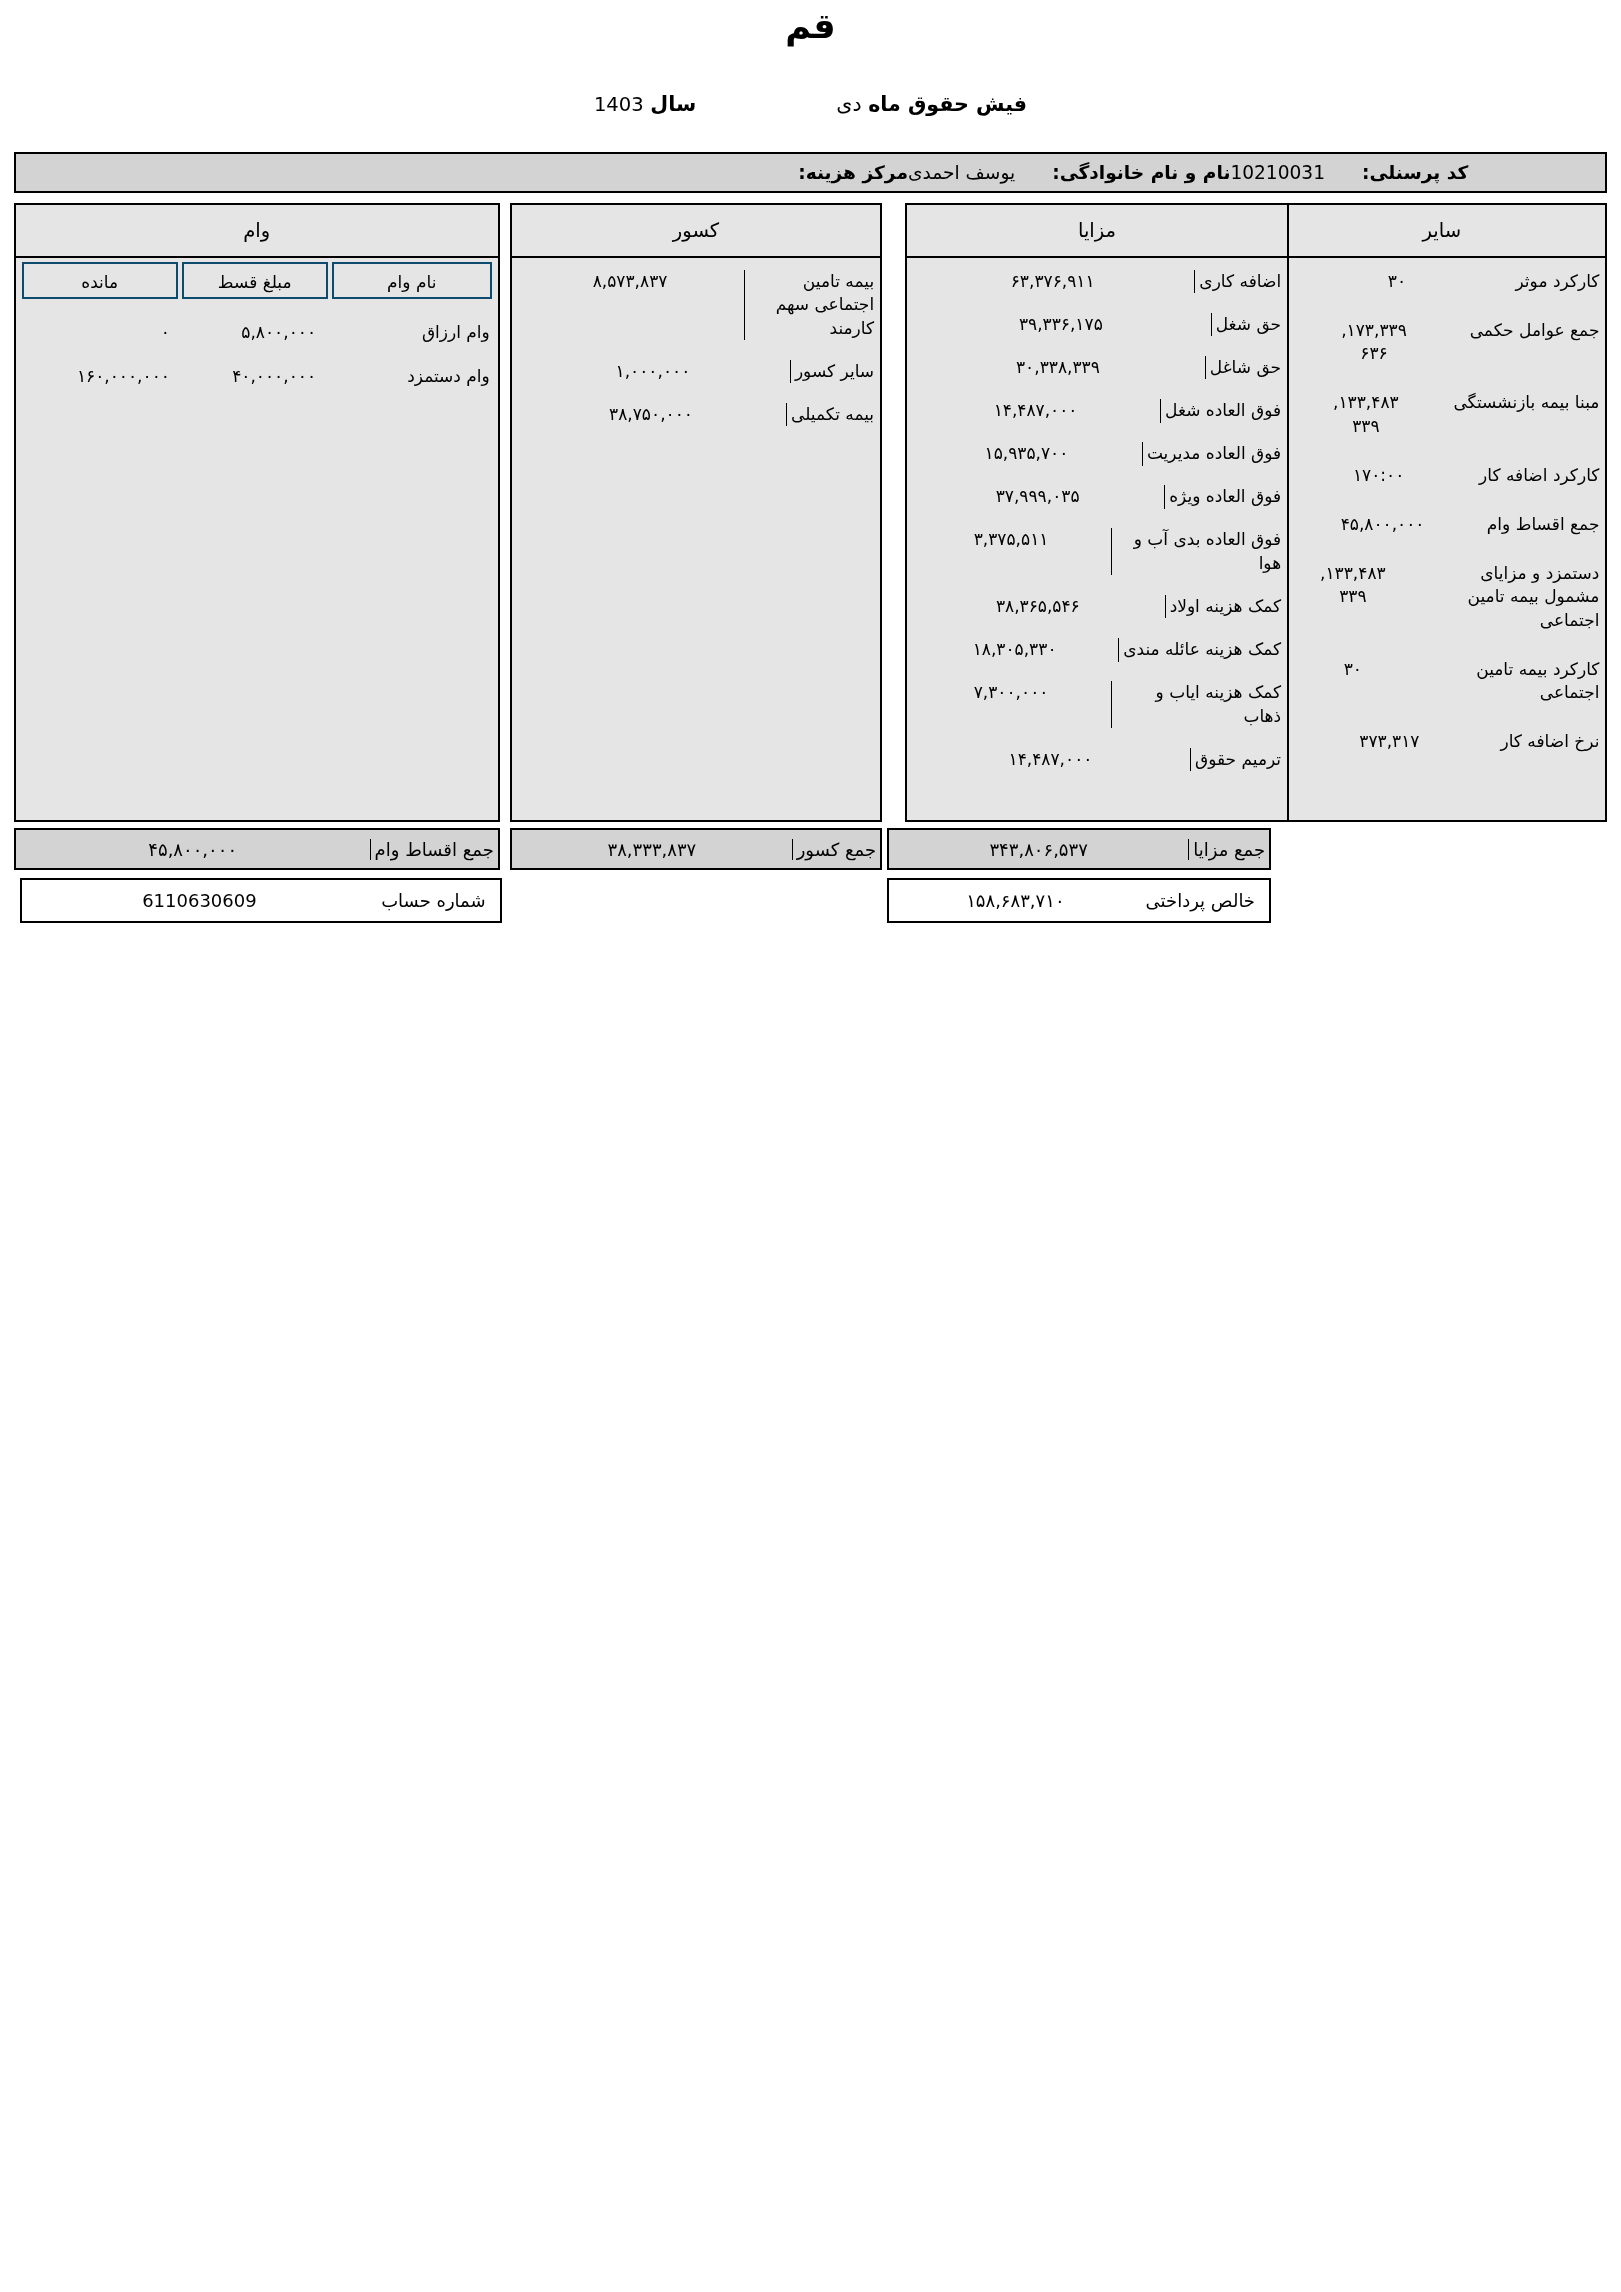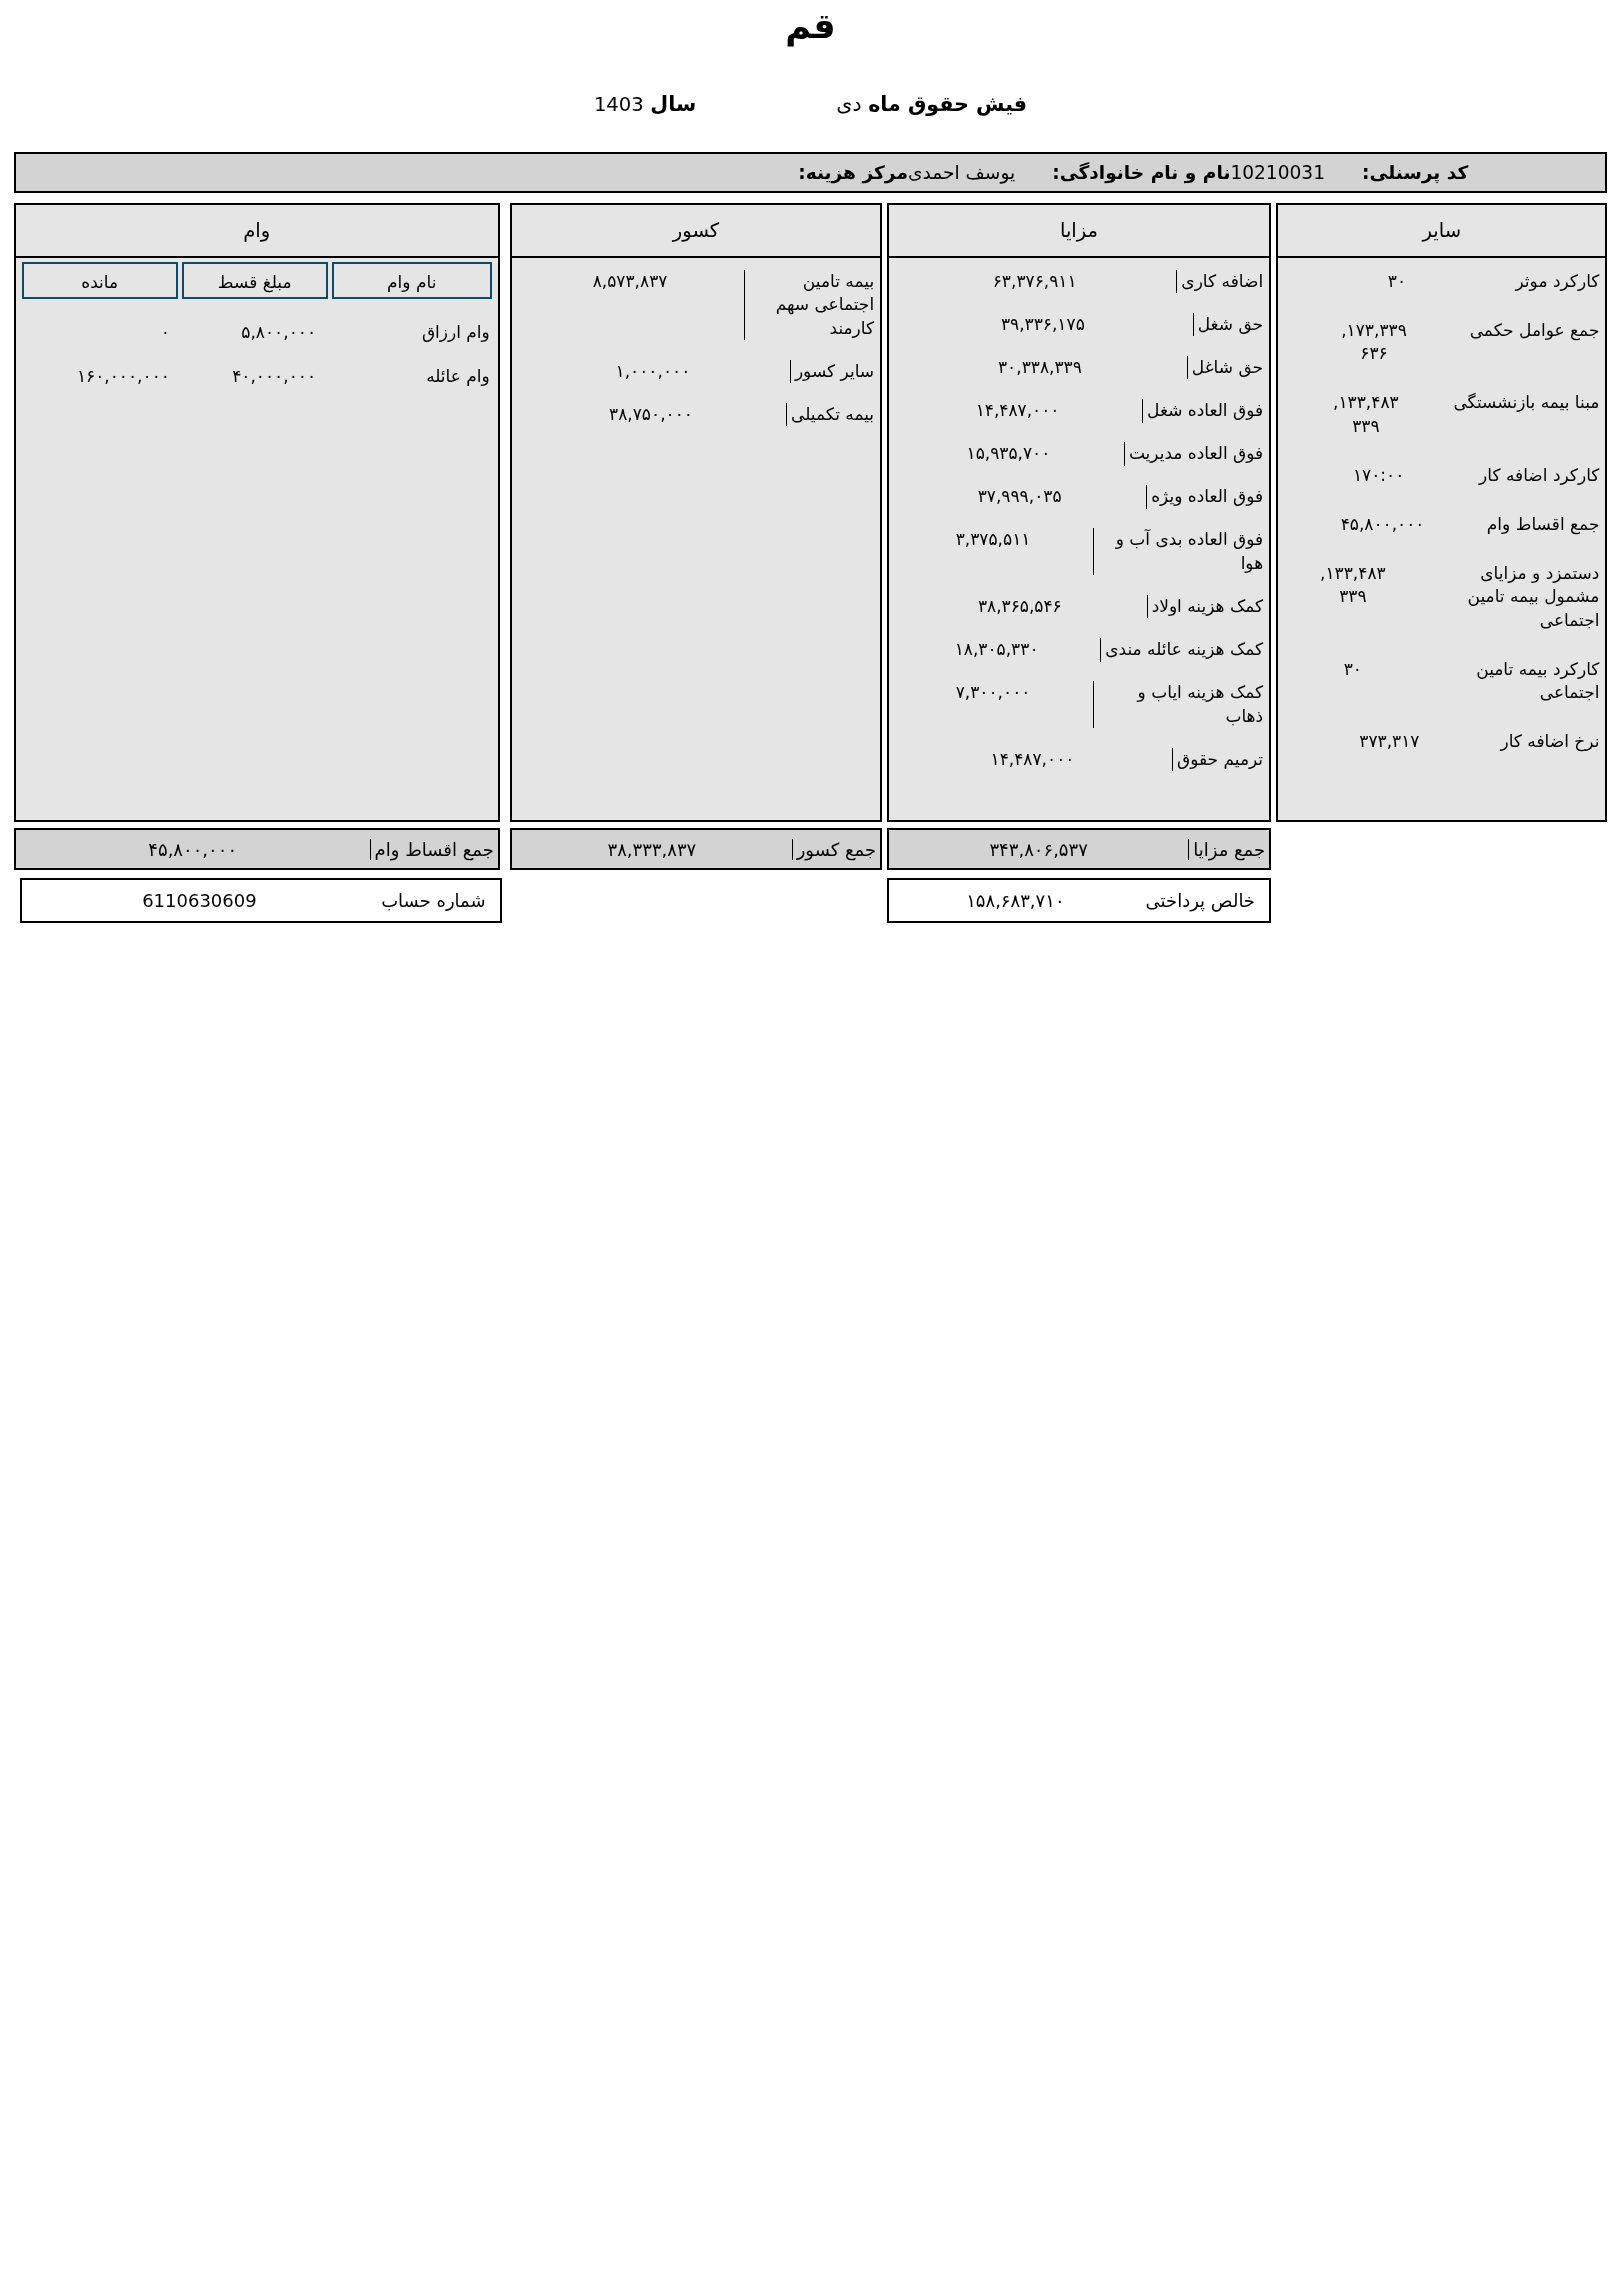--- a/index.html
+++ b/index.html
@@ -30,21 +30,21 @@
   .hgap{width:118px;}
   .hspacer{flex:1;}
   .cost-center{margin-left:1068px;text-align:right;}
 
   .panel{
     position:absolute;top:203px;height:619px;border:2px solid #000;
     background:#e5e5e5;direction:rtl;box-sizing:border-box;overflow:hidden;
   }
   #panel-loans{left:13.7px;width:486px;}
   #panel-deductions{right:739px;width:372px;}
-  #panel-benefits{right:350px;width:384px;}
+  #panel-benefits{right:332px;width:384px;}
   #panel-other{right:13.7px;width:331px;}
   .panel-title{
     height:51px;line-height:51px;text-align:center;font-size:19.6px;
     border-bottom:2.9px solid #000;
   }
   .panel-body{padding:11.8px 3.9px 0 3.9px;}
   .prow{display:flex;direction:rtl;align-items:flex-start;margin-bottom:19.6px;font-size:17px;line-height:23.5px;}
   .plabel{
     flex:0 1 auto;text-align:right;border-left:1px solid #000;
     padding-left:3.9px;padding-right:2px;
@@ -233,21 +233,21 @@
       <div class="cell col-name">نام وام</div>
       <div class="cell col-inst">مبلغ قسط</div>
       <div class="cell col-bal">مانده</div>
     </div>
     <div class="loan-row">
       <div class="cell col-name">وام ارزاق</div>
       <div class="cell col-inst">۵,۸۰۰,۰۰۰</div>
       <div class="cell col-bal">۰</div>
     </div>
     <div class="loan-row">
-      <div class="cell col-name">وام عائله</div>
+      <div class="cell col-name">وام دستمزد</div>
       <div class="cell col-inst">۴۰,۰۰۰,۰۰۰</div>
       <div class="cell col-bal">۱۶۰,۰۰۰,۰۰۰</div>
     </div>
   </div>
 </div>
 
 <div class="total-bar" id="total-loans">
   <div class="tlabel">جمع اقساط وام</div>
   <div class="tvalue">۴۵,۸۰۰,۰۰۰</div>
 </div>

